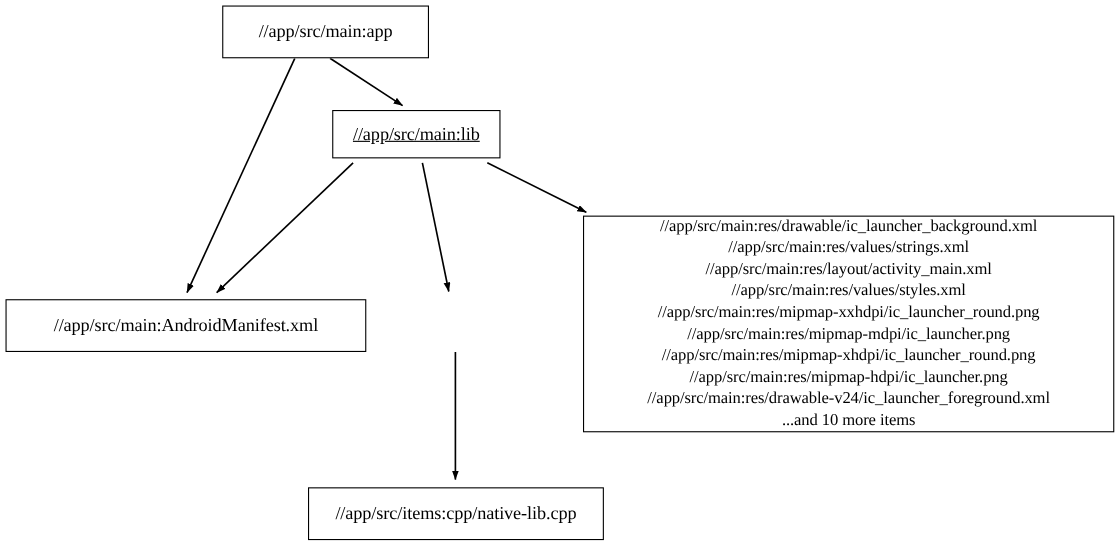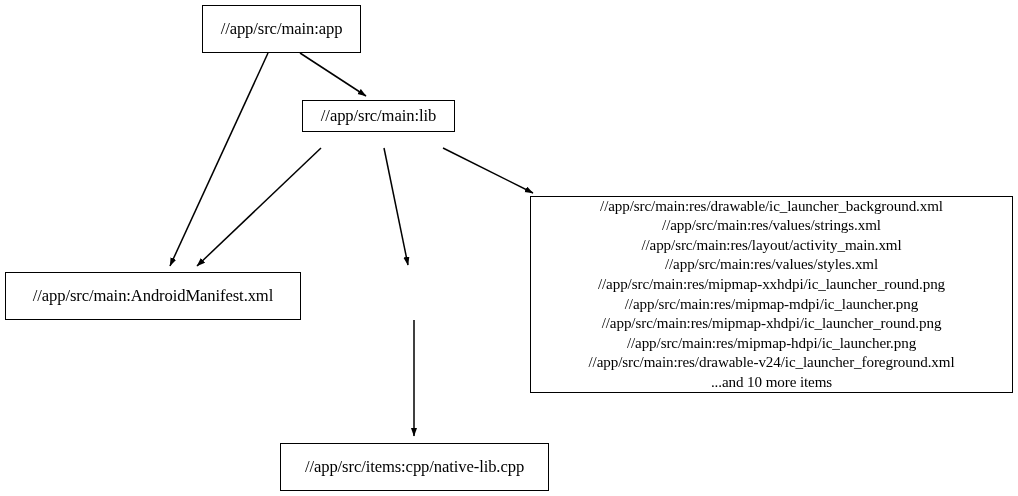--- a/index.html
+++ b/index.html
@@ -51,23 +51,23 @@
     display: block;
     width: 100%;
     text-align: center;
     white-space: pre;
   }
   .node-multi {
     font-size: 15.1px;
     line-height: 19.6px;
   }
   
-  #node-app        { left: 202px; top: 5px;   width: 159px; height: 48px; }
-  #node-lib        { left: 302px; top: 100px; width: 153px; height: 32px; }
-  #node-manifest   { left: 5px;   top: 272px; width: 296px; height: 48px; }
+  #node-app        { left: 202px; top: 5px;   width: 188px; height: 48px; }
+  #node-lib        { left: 302px; top: 100px; width: 153px; height: 44px; text-decoration: underline; }
+  #node-manifest   { left: 5px;   top: 272px; width: 328px; height: 48px; }
   #node-jni-lib    { left: 325px; top: 272px; width: 180px; height: 48px; }
   #node-res-group  { left: 530px; top: 196px; width: 483px; height: 197px; }
   #node-native-lib { left: 280px; top: 443px; width: 269px; height: 48px; }
 </style>
 </head>
 <body>
 
 <div id="graph-canvas">
 
   <svg id="edge-layer" viewBox="0 0 1018 496" width="1018" height="496" xmlns="http://www.w3.org/2000/svg">

